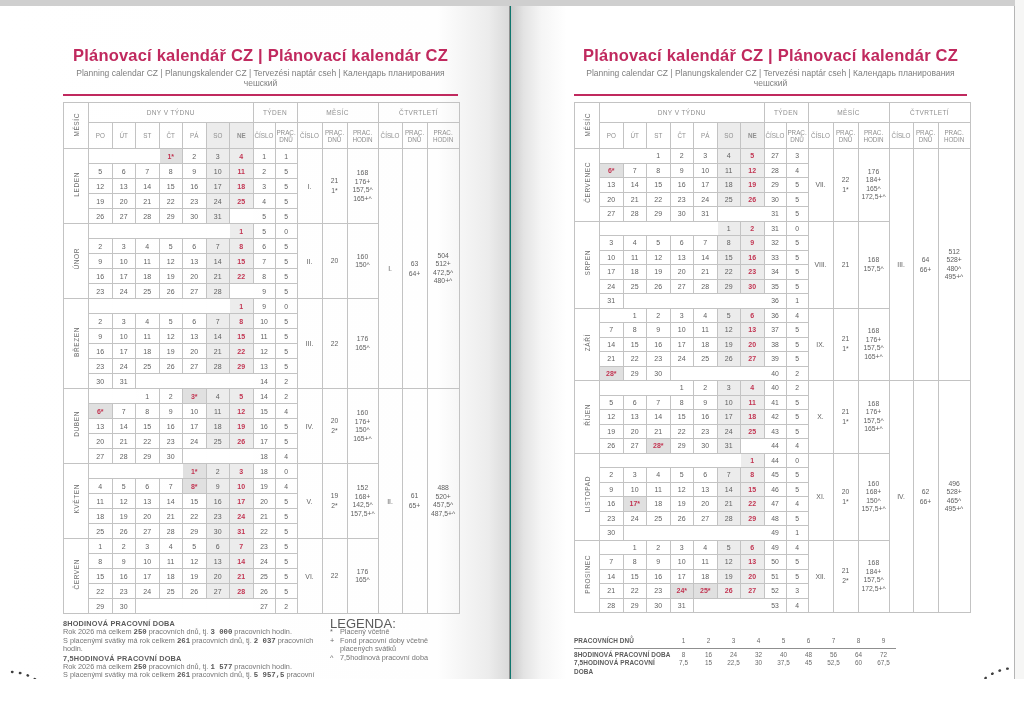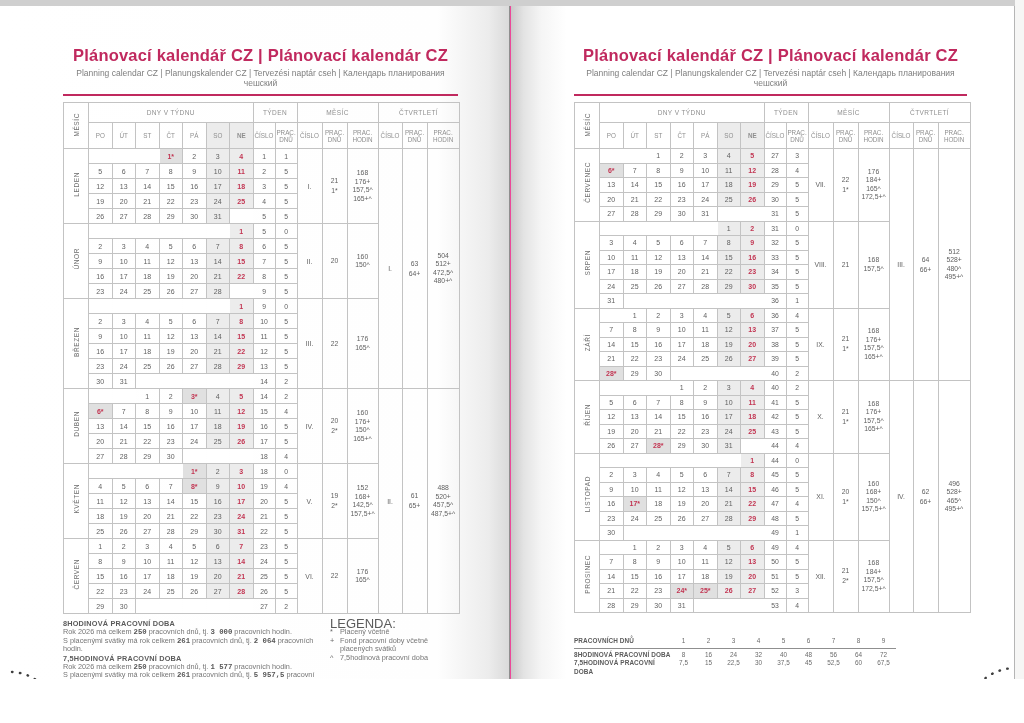--- a/index.html
+++ b/index.html
@@ -1,17 +1,17 @@
 <!DOCTYPE html>
 <html><head>
 <meta charset="utf-8">
 <style>
   * { margin:0; padding:0; box-sizing:border-box; }
   html,body { font-family:"Liberation Sans", sans-serif; }
-  .stage { position:relative; width:1024px; height:679px; background:#ec4899; overflow:hidden; }
+  .stage { position:relative; width:1024px; height:679px; background:#0f766e; overflow:hidden; }
   .bg-top { position:absolute; left:0; top:0; width:1024px; height:6px; background:#cfcfcf; }
   .bg-bottom { position:absolute; left:0; top:712px; width:1024px; height:11px;
                background:linear-gradient(#bdbdbd,#efefef); }
   .bg-right { position:absolute; left:1015px; top:0; width:9px; height:723px; background:#f6f6f5; }
 
   .page { position:absolute; top:6px; height:706px; }
   .page-left { left:0; width:510px;
     background:linear-gradient(to right,#ffffff 0%,#fefefe 86%,#ececec 96%,#dadada 100%);
     border-right:1px solid #8f8f8f; }
   .page-right { left:511px; width:504px;
@@ -592,21 +592,21 @@
               <td class="day ne e"></td>
               <td class="wkc">27</td>
               <td class="wdc">2</td>
             </tr>
           </tbody>
         </table>
       <div class="foot-left">
         <div class="foot-blocks" id="foot-blocks">
             <div class="fb-title">8HODINOVÁ PRACOVNÍ DOBA</div>
             <div class="fb-line">Rok 2026 má celkem <b>250</b> pracovních dnů, tj. <b>3 000</b> pracovních hodin.</div>
-            <div class="fb-line">S placenými svátky má rok celkem <b>261</b> pracovních dnů, tj. <b>2 064</b> pracovních hodin.</div>
+            <div class="fb-line">S placenými svátky má rok celkem <b>261</b> pracovních dnů, tj. <b>2 037</b> pracovních hodin.</div>
             <div class="fb-title">7,5HODINOVÁ PRACOVNÍ DOBA</div>
             <div class="fb-line">Rok 2026 má celkem <b>250</b> pracovních dnů, tj. <b>1 577</b> pracovních hodin.</div>
             <div class="fb-line">S placenými svátky má rok celkem <b>261</b> pracovních dnů, tj. <b>5 957,5</b> pracovní hodiny.</div>
           </div>
         <div class="legend">
           <div class="lg-title">LEGENDA:</div>
           <div id="legend-items">
               <div class="lg-item">
                 <span class="sym">*</span>
                 <span class="txt">Placený včetně</span>

